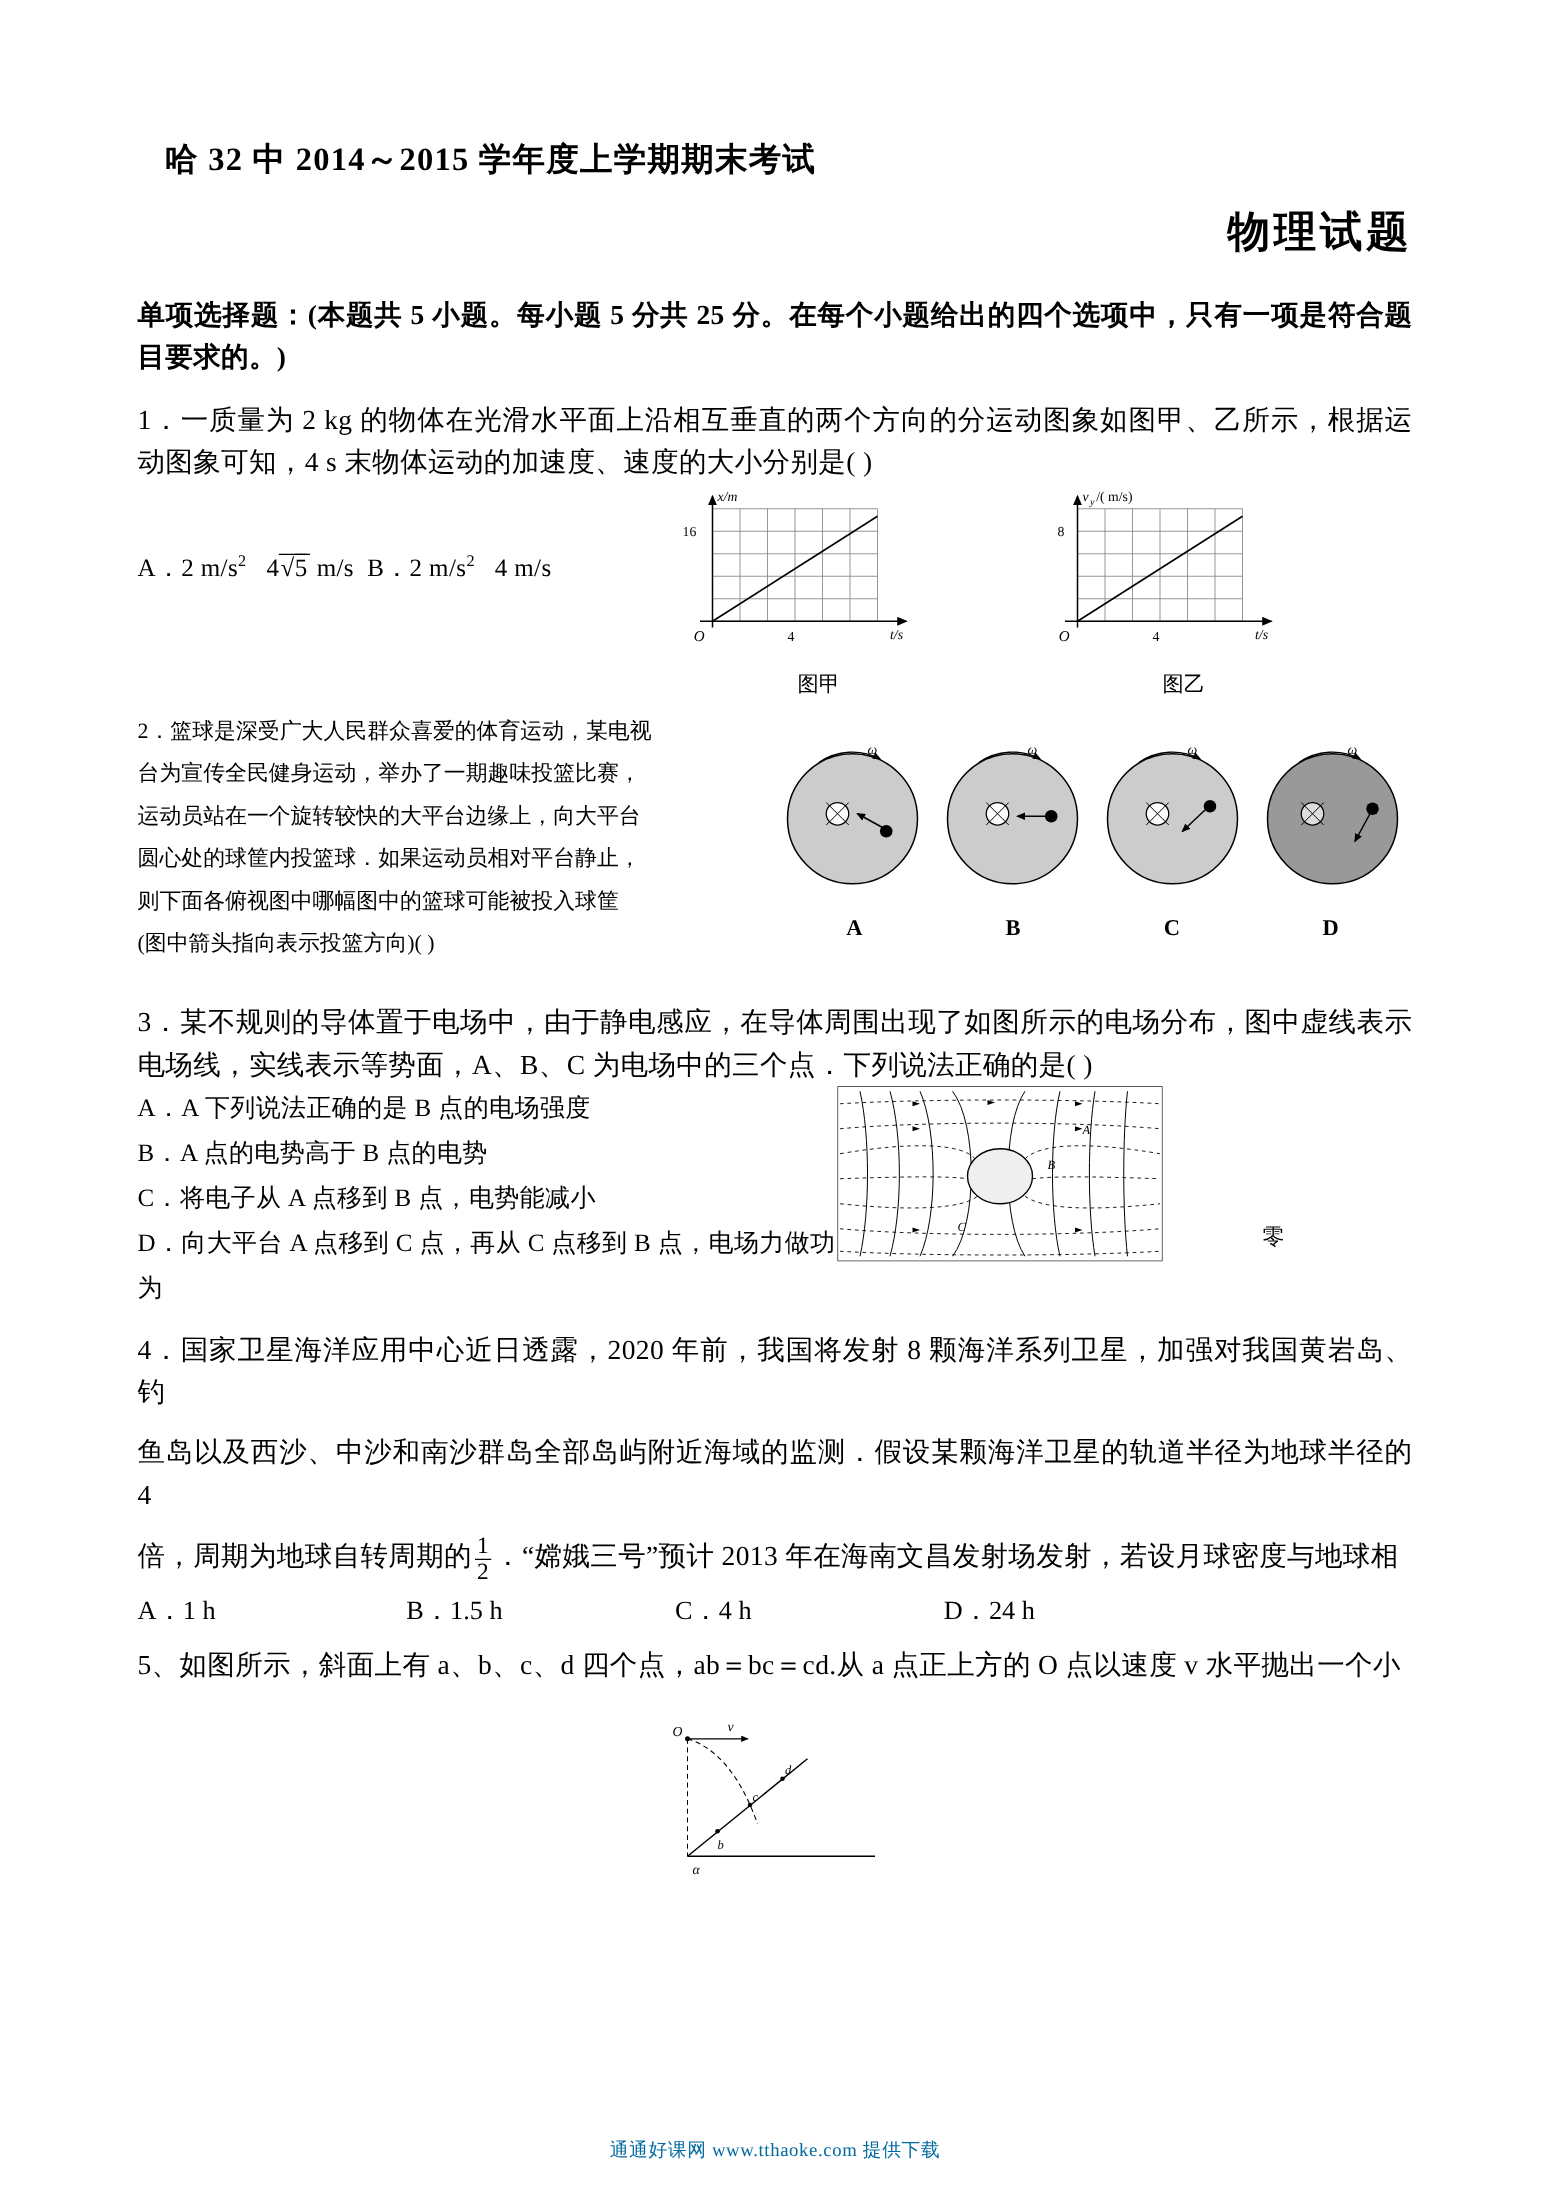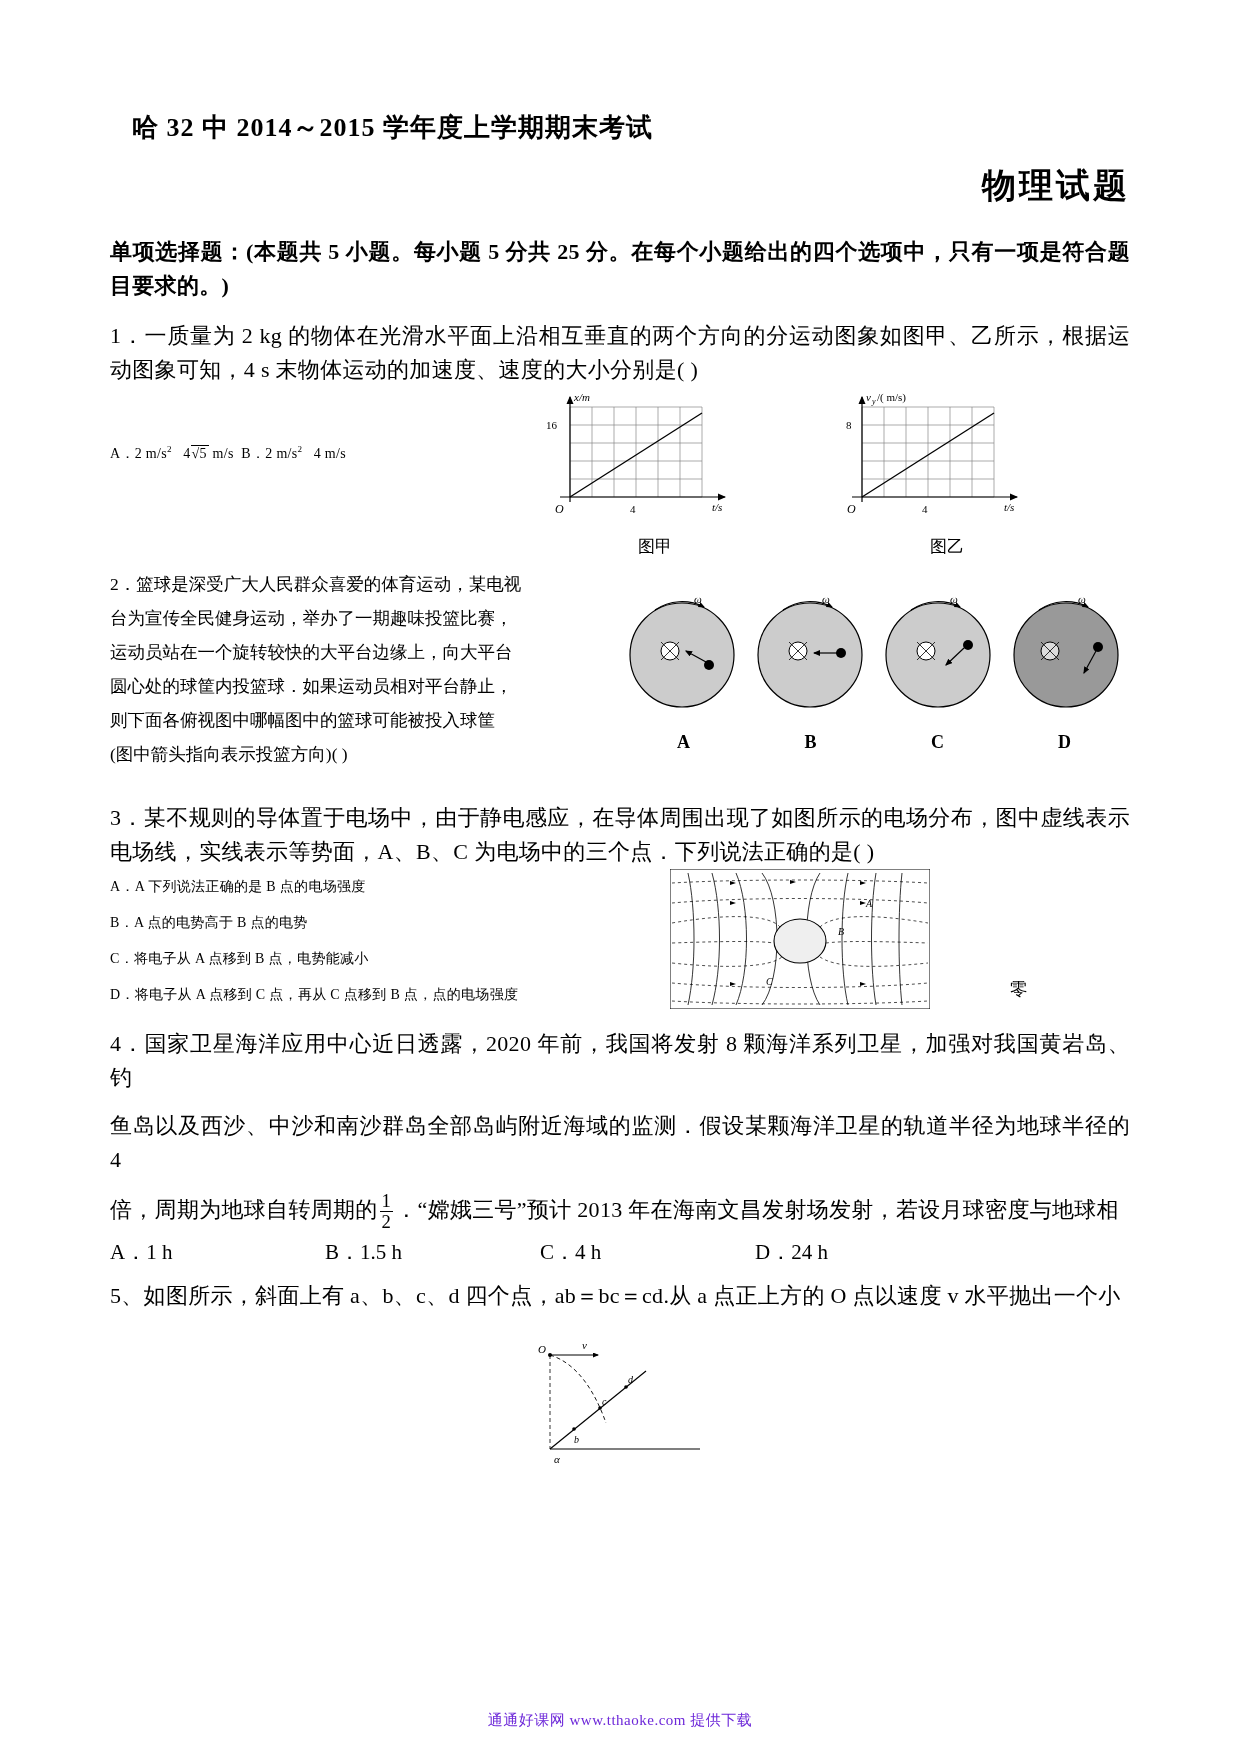--- a/index.html
+++ b/index.html
@@ -46,21 +46,21 @@
   .para {
     font-size: 22px;
     line-height: 34px;
     text-align: justify;
     margin-top: 16px;
     letter-spacing: 0.3px;
   }
   .para.tight { margin-top: 14px; }
   .bold { font-weight: bold; }
   .choices-row {
-    font-size: 14px;
+    font-size: 20px;
     line-height: 36px;
     letter-spacing: 0.3px;
   }
   .sqrt {
     border-top: 1px solid #000;
     padding: 0 2px 0 1px;
   }
   sup { font-size: 0.65em; }
 
   
@@ -154,21 +154,21 @@
     margin-top: 18px;
   }
 
   .footer {
     position: absolute;
     left: 0;
     right: 0;
     bottom: 24px;
     text-align: center;
     font-size: 15px;
-    color: #6d28d9;
+    color: #0369a1;
     letter-spacing: 0.5px;
   }
 </style>
 </head>
 <body>
 
 <div class="page">
 
   <div class="content">
 
@@ -329,21 +329,21 @@
       </div>
     </div>
 
     <div class="q3-wrap">
       <div class="para" style="margin-top:4px;">3．某不规则的导体置于电场中，由于静电感应，在导体周围出现了如图所示的电场分布，图中虚线表示电场线，实线表示等势面，A、B、C 为电场中的三个点．下列说法正确的是(      )</div>
 
       <div class="q3-opts">
         <div class="choices-row">A．A 下列说法正确的是 B 点的电场强度</div>
         <div class="choices-row">B．A 点的电势高于 B 点的电势</div>
         <div class="choices-row">C．将电子从 A 点移到 B 点，电势能减小</div>
-        <div class="choices-row">D．将电子从 A 点移到 C 点，再从 C 点移到 B 点，点的电场强度</div>
+        <div class="choices-row">D．向大平台 A 点移到 C 点，再从 C 点移到 B 点，电场力做功为</div>
       </div>
 
       <div class="q3-d-extra">零</div>
 
       <div class="q3-fig">
         <svg width="260" height="140" viewBox="0 0 260 140">
           <rect x="0" y="0" width="260" height="140" fill="#fff" stroke="#000" stroke-width="1"></rect>
 
           <g stroke="#000" fill="none" stroke-width="0.8">
             <path d="M18,4 C26,40 26,100 18,136"></path>

